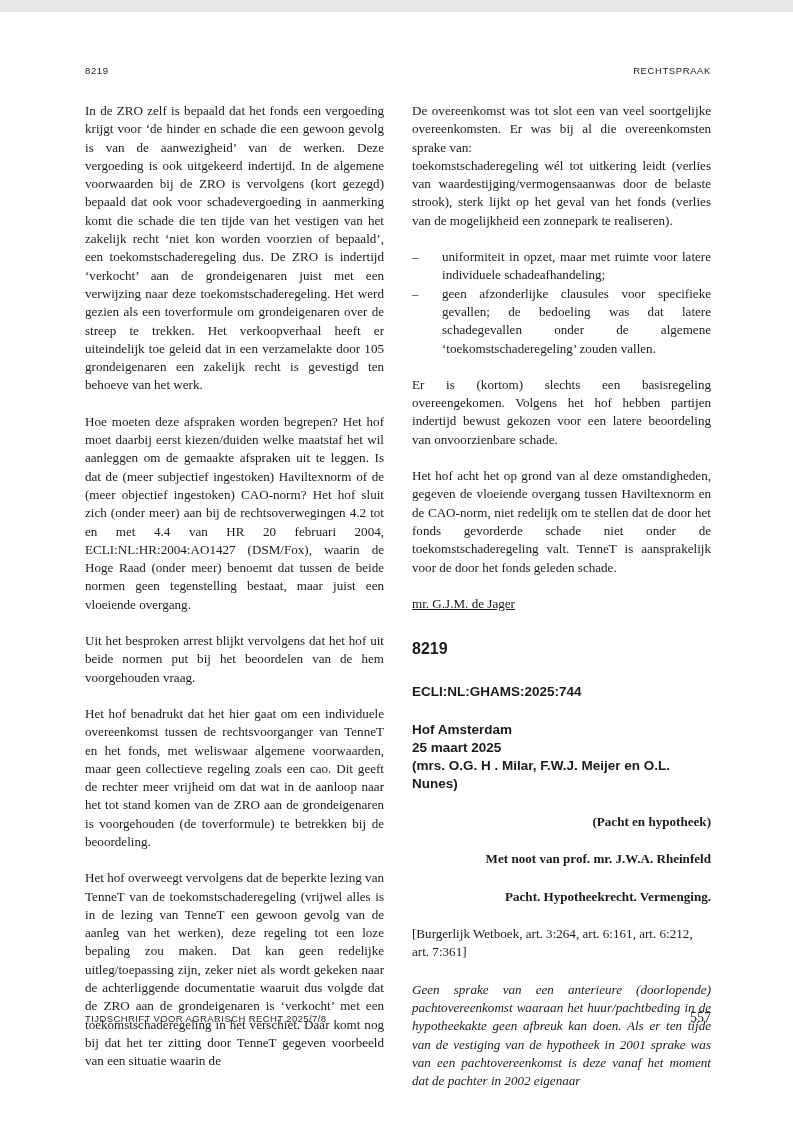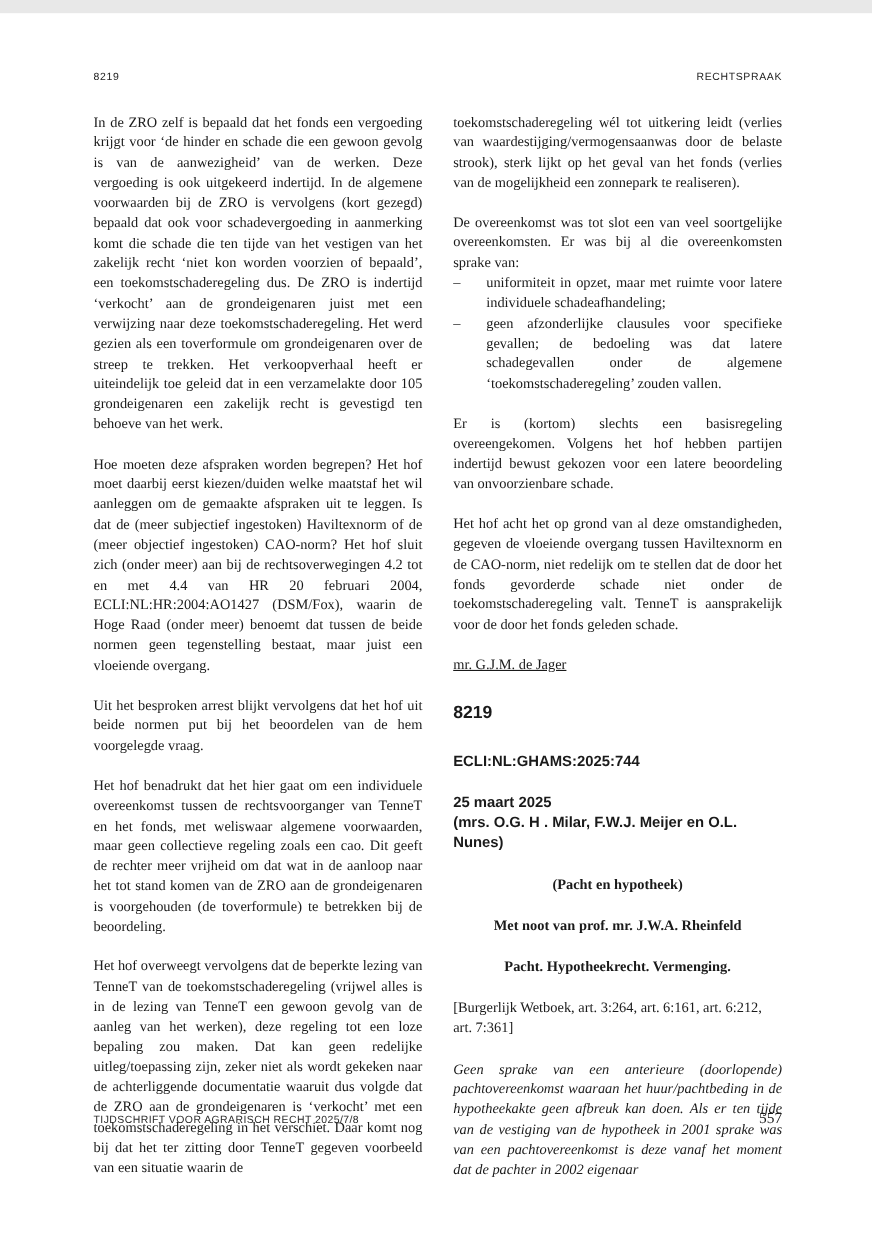--- a/index.html
+++ b/index.html
@@ -42,21 +42,21 @@
   .ecli{
     font-family:"Liberation Sans", sans-serif;
     font-weight:bold;font-size:13.5px;line-height:18px;
     margin:0 0 20px 0;text-align:left;
   }
   .court-block{
     font-family:"Liberation Sans", sans-serif;
     font-weight:bold;font-size:13.5px;line-height:18px;
     margin:0 0 20px 0;text-align:left;
   }
-  .bold-serif{font-weight:bold;text-align:center;margin:0 0 19px 0 !important;}
+  .bold-serif{font-weight:bold;text-align:right;margin:0 0 19px 0 !important;}
   .statutes{text-align:left;margin:0 0 19px 0 !important;}
   .summary{font-style:italic;text-align:justify;margin:0 !important;}
   .page-footer{
     position:absolute;top:998px;left:85px;width:626px;
     display:flex;justify-content:space-between;align-items:baseline;
   }
   .journal-name{
     font-family:"Liberation Sans", sans-serif;
     font-size:9.5px;letter-spacing:0.4px;color:#2a2a2a;
   }
@@ -70,48 +70,49 @@
   <header class="page-header">
     <span>8219</span>
     <span>RECHTSPRAAK</span>
   </header>
 
   <main class="columns">
 
     <section class="col">
       <p>In de ZRO zelf is bepaald dat het fonds een vergoeding krijgt voor ‘de hinder en schade die een gewoon gevolg is van de aanwezigheid’ van de werken. Deze vergoeding is ook uitgekeerd indertijd. In de algemene voorwaarden bij de ZRO is vervolgens (kort gezegd) bepaald dat ook voor schadevergoeding in aanmerking komt die schade die ten tijde van het vestigen van het zakelijk recht ‘niet kon worden voorzien of bepaald’, een toekomstschaderegeling dus. De ZRO is indertijd ‘verkocht’ aan de grondeigenaren juist met een verwijzing naar deze toekomstschaderegeling. Het werd gezien als een toverformule om grondeigenaren over de streep te trekken. Het verkoopverhaal heeft er uiteindelijk toe geleid dat in een verzamelakte door 105 grondeigenaren een zakelijk recht is gevestigd ten behoeve van het werk.</p>
       <p>Hoe moeten deze afspraken worden begrepen? Het hof moet daarbij eerst kiezen/duiden welke maatstaf het wil aanleggen om de gemaakte afspraken uit te leggen. Is dat de (meer subjectief ingestoken) Haviltexnorm of de (meer objectief ingestoken) CAO-norm? Het hof sluit zich (onder meer) aan bij de rechtsoverwegingen 4.2 tot en met 4.4 van HR 20 februari 2004, ECLI:NL:HR:2004:AO1427 (DSM/Fox), waarin de Hoge Raad (onder meer) benoemt dat tussen de beide normen geen tegenstelling bestaat, maar juist een vloeiende overgang.</p>
-      <p>Uit het besproken arrest blijkt vervolgens dat het hof uit beide normen put bij het beoordelen van de hem voorgelegde vraag.</p>
+      <p>Uit het besproken arrest blijkt vervolgens dat het hof uit beide normen put bij het beoordelen van de hem voorgehouden vraag.</p>
       <p>Het hof benadrukt dat het hier gaat om een individuele overeenkomst tussen de rechtsvoorganger van TenneT en het fonds, met weliswaar algemene voorwaarden, maar geen collectieve regeling zoals een cao. Dit geeft de rechter meer vrijheid om dat wat in de aanloop naar het tot stand komen van de ZRO aan de grondeigenaren is voorgehouden (de toverformule) te betrekken bij de beoordeling.</p>
       <p>Het hof overweegt vervolgens dat de beperkte lezing van TenneT van de toekomstschaderegeling (vrijwel alles is in de lezing van TenneT een gewoon gevolg van de aanleg van het werken), deze regeling tot een loze bepaling zou maken. Dat kan geen redelijke uitleg/toepassing zijn, zeker niet als wordt gekeken naar de achterliggende documentatie waaruit dus volgde dat de ZRO aan de grondeigenaren is ‘verkocht’ met een toekomstschaderegeling in het verschiet. Daar komt nog bij dat het ter zitting door TenneT gegeven voorbeeld van een situatie waarin de</p>
     </section>
 
     <section class="col">
+      <p style="margin-bottom:0">De overeenkomst was tot slot een van veel soortgelijke overeenkomsten. Er was bij al die overeenkomsten sprake van:</p>
       <p>toekomstschaderegeling wél tot uitkering leidt (verlies van waardestijging/vermogensaanwas door de belaste strook), sterk lijkt op het geval van het fonds (verlies van de mogelijkheid een zonnepark te realiseren).</p>
-      <p style="margin-bottom:0">De overeenkomst was tot slot een van veel soortgelijke overeenkomsten. Er was bij al die overeenkomsten sprake van:</p>
 
       <div class="hang-list">
         <div class="hang-item">
           <span class="dash">–</span>
           <span class="li-text">uniformiteit in opzet, maar met ruimte voor latere individuele schadeafhandeling;</span>
         </div>
         <div class="hang-item">
           <span class="dash">–</span>
           <span class="li-text">geen afzonderlijke clausules voor specifieke gevallen; de bedoeling was dat latere schadegevallen onder de algemene ‘toekomstschaderegeling’ zouden vallen.</span>
         </div>
       </div>
 
       <p>Er is (kortom) slechts een basisregeling overeengekomen. Volgens het hof hebben partijen indertijd bewust gekozen voor een latere beoordeling van onvoorzienbare schade.</p>
       <p>Het hof acht het op grond van al deze omstandigheden, gegeven de vloeiende overgang tussen Haviltexnorm en de CAO-norm, niet redelijk om te stellen dat de door het fonds gevorderde schade niet onder de toekomstschaderegeling valt. TenneT is aansprakelijk voor de door het fonds geleden schade.</p>
       <p class="author">mr. G.J.M. de Jager</p>
 
       <h2 class="case-number">8219</h2>
       <h3 class="ecli">ECLI:NL:GHAMS:2025:744</h3>
 
       <div class="court-block">
+        <div>Hof Amsterdam</div>
         <div>25 maart 2025</div>
         <div>(mrs. O.G. H . Milar, F.W.J. Meijer en O.L. Nunes)</div>
       </div>
 
       <p class="bold-serif">(Pacht en hypotheek)</p>
       <p class="bold-serif">Met noot van prof. mr. J.W.A. Rheinfeld</p>
       <p class="bold-serif">Pacht. Hypotheekrecht. Vermenging.</p>
       <p class="statutes">[Burgerlijk Wetboek, art. 3:264, art. 6:161, art. 6:212, art. 7:361]</p>
       <p class="summary">Geen sprake van een anterieure (doorlopende) pachtovereenkomst waaraan het huur/pachtbeding in de hypotheekakte geen afbreuk kan doen. Als er ten tijde van de vestiging van de hypotheek in 2001 sprake was van een pachtovereenkomst is deze vanaf het moment dat de pachter in 2002 eigenaar</p>
     </section>

